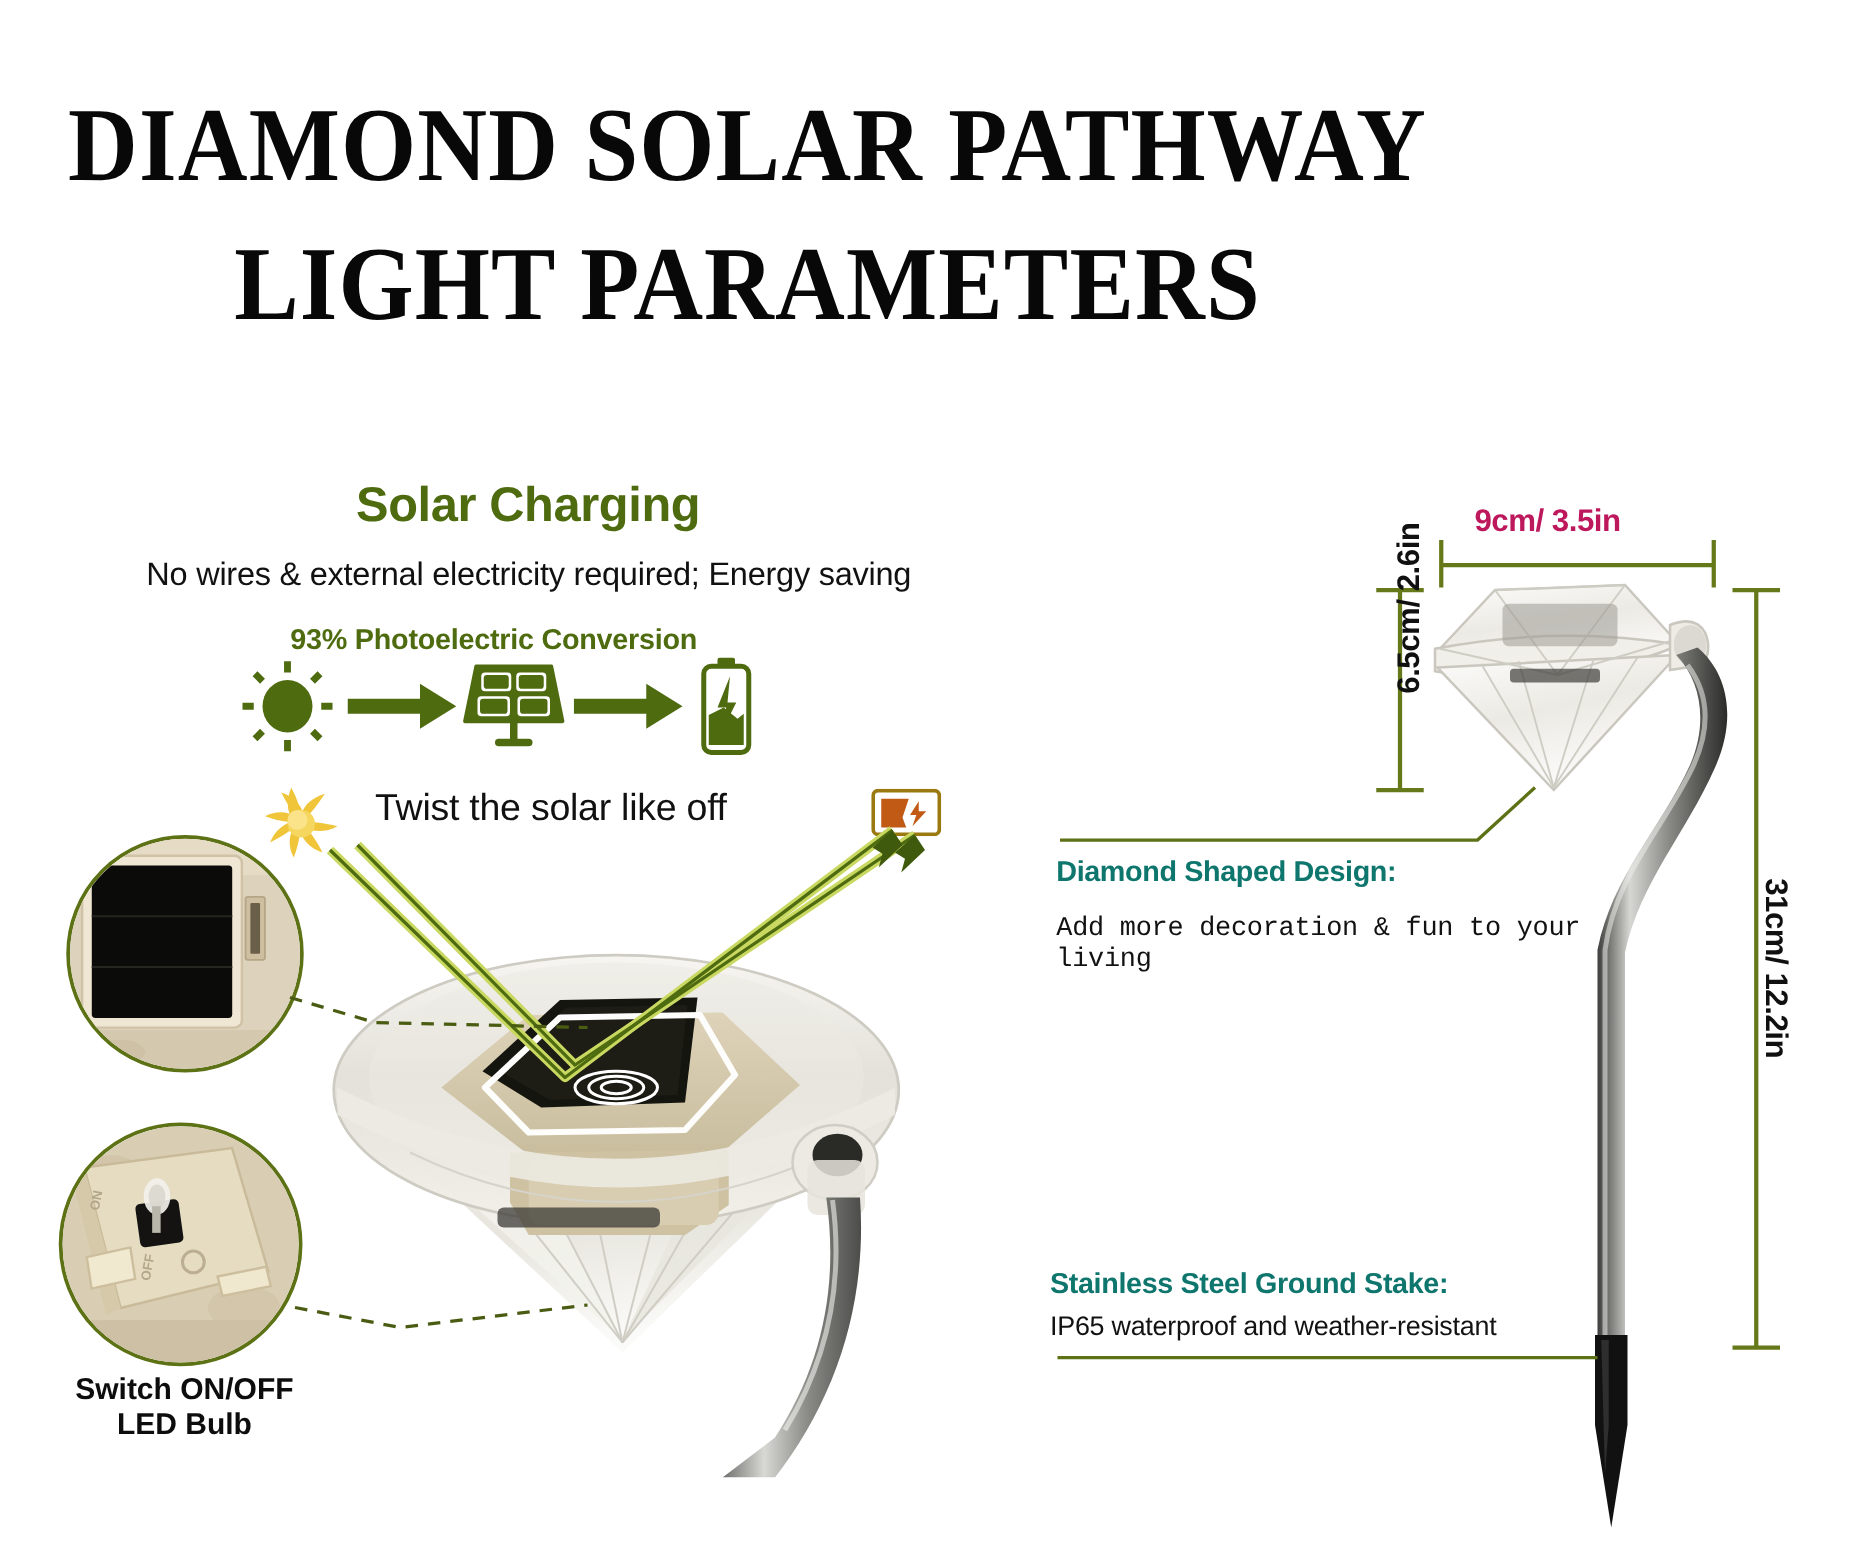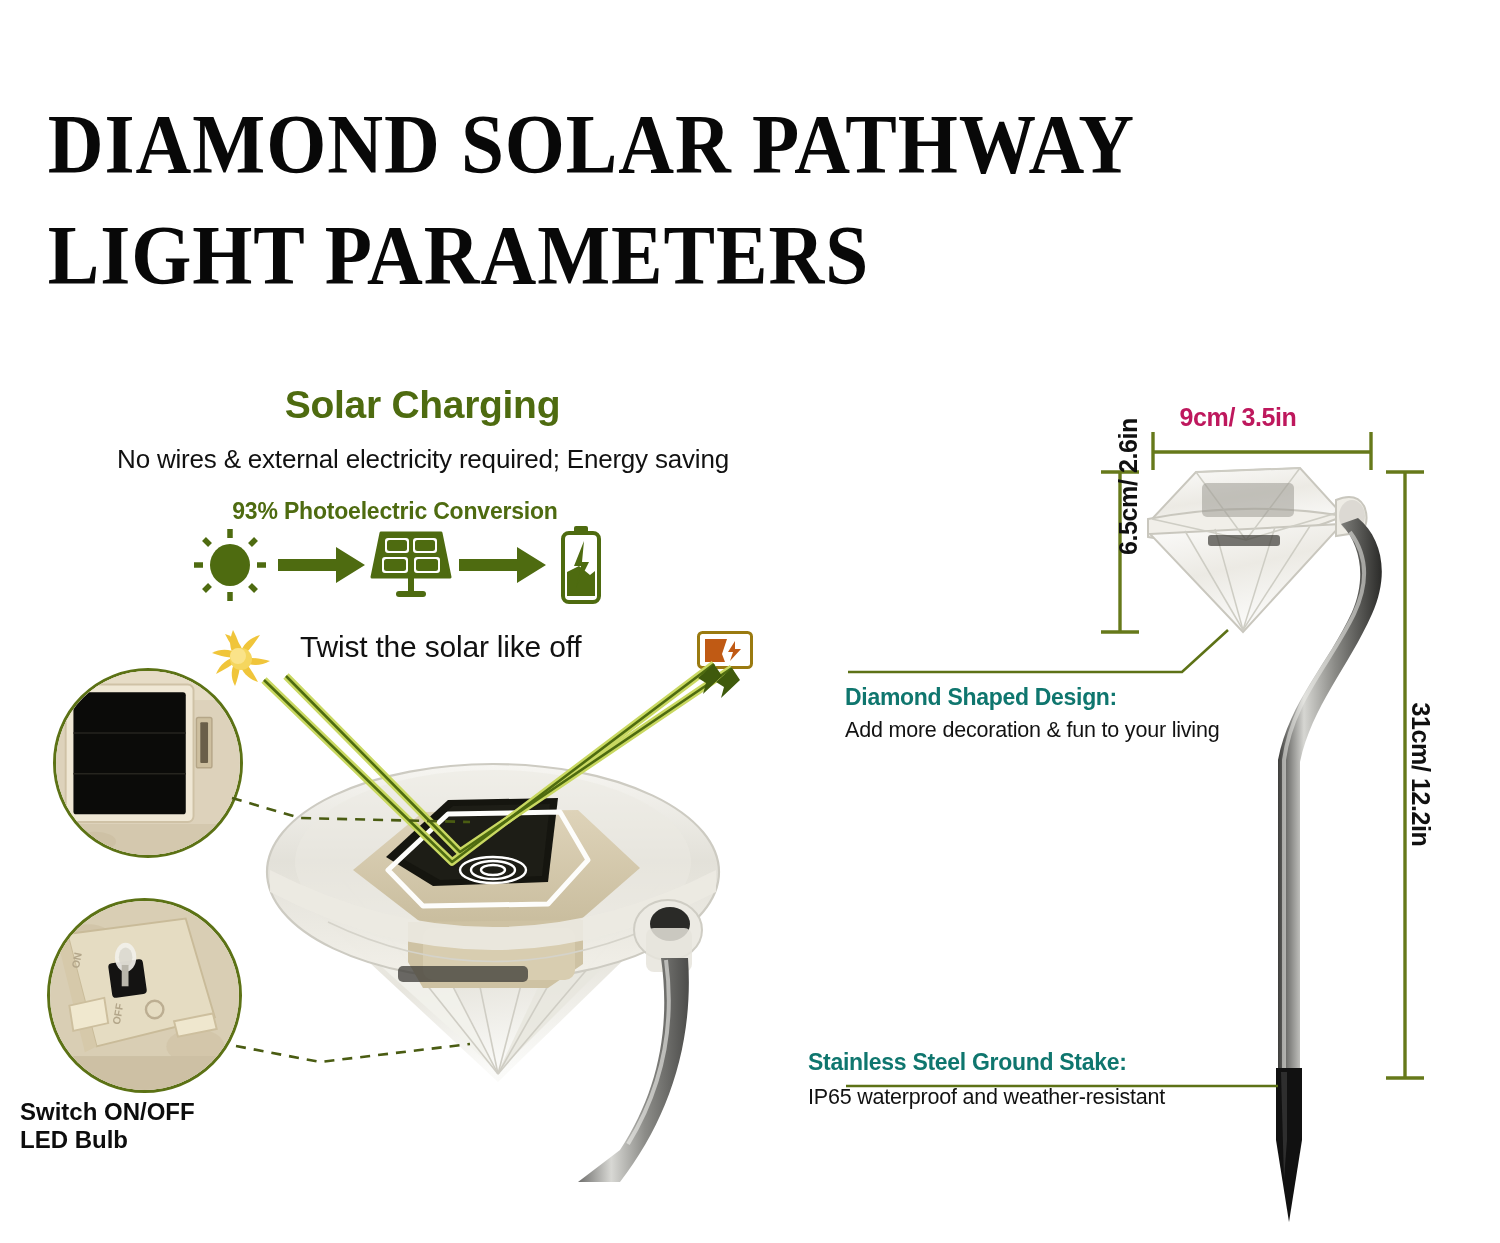--- a/index.html
+++ b/index.html
@@ -18,22 +18,21 @@
     background: #ffffff;
     overflow: hidden;
   }
 
   
   .title-block {
     position: absolute;
     left: 0;
     top: 62px;
     width: 1196px;
-    text-align: left;
-    margin-top: 28px;
+    text-align: center;
   }
   .title-line {
     font-family: "Liberation Serif", "DejaVu Serif", serif;
     font-weight: bold;
     font-size: 84px;
     line-height: 1.32;
     letter-spacing: 1px;
     color: #080808;
     transform: scaleX(0.92);
     transform-origin: center;
@@ -134,20 +133,21 @@
     left: 47px;
     top: 898px;
     width: 195px;
     height: 195px;
   }
   .inset-caption {
     position: absolute;
     left: 20px;
     top: 1098px;
     width: 255px;
+    text-align: center;
     font-size: 24px;
     font-weight: bold;
     color: #0d0d0d;
     line-height: 1.18;
   }
 
   
   .main-photo {
     position: absolute;
     left: 248px;
@@ -209,24 +209,23 @@
     letter-spacing: -0.2px;
   }
   .callout-diamond {
     position: absolute;
     left: 845px;
     top: 684px;
     width: 420px;
   }
   .callout-stake {
     position: absolute;
-    left: 808px;
+    left: 840px;
     top: 1013px;
     width: 420px;
-    margin-top: 36px;
   }
 
   .svg-layer {
     position: absolute;
     left: 0;
     top: 0;
     width: 1500px;
     height: 1243px;
     pointer-events: none;
   }
@@ -536,21 +535,21 @@
       <path d="M236 1046 L320 1062 L470 1044"></path>
     </g>
   </svg>
 
   <div class="dim-h-label">9cm/ 3.5in</div>
   <div class="dim-v-label">6.5cm/ 2.6in</div>
   <div class="dim-r-label">31cm/ 12.2in</div>
 
   <div class="callout-diamond">
     <div class="callout-title">Diamond Shaped Design:</div>
-    <div class="callout-body" style="margin-top:7px;">
+    <div class="callout-body" style="margin-top:20px;font-family:Liberation Mono, monospace;">
       <div>Add more decoration &amp; fun to your living</div>
     </div>
   </div>
 
   <div class="callout-stake">
     <div class="callout-title">Stainless Steel Ground Stake:</div>
     <div class="callout-body" style="margin-top:9px;">
       <div>IP65 waterproof and weather-resistant</div>
     </div>
   </div>

